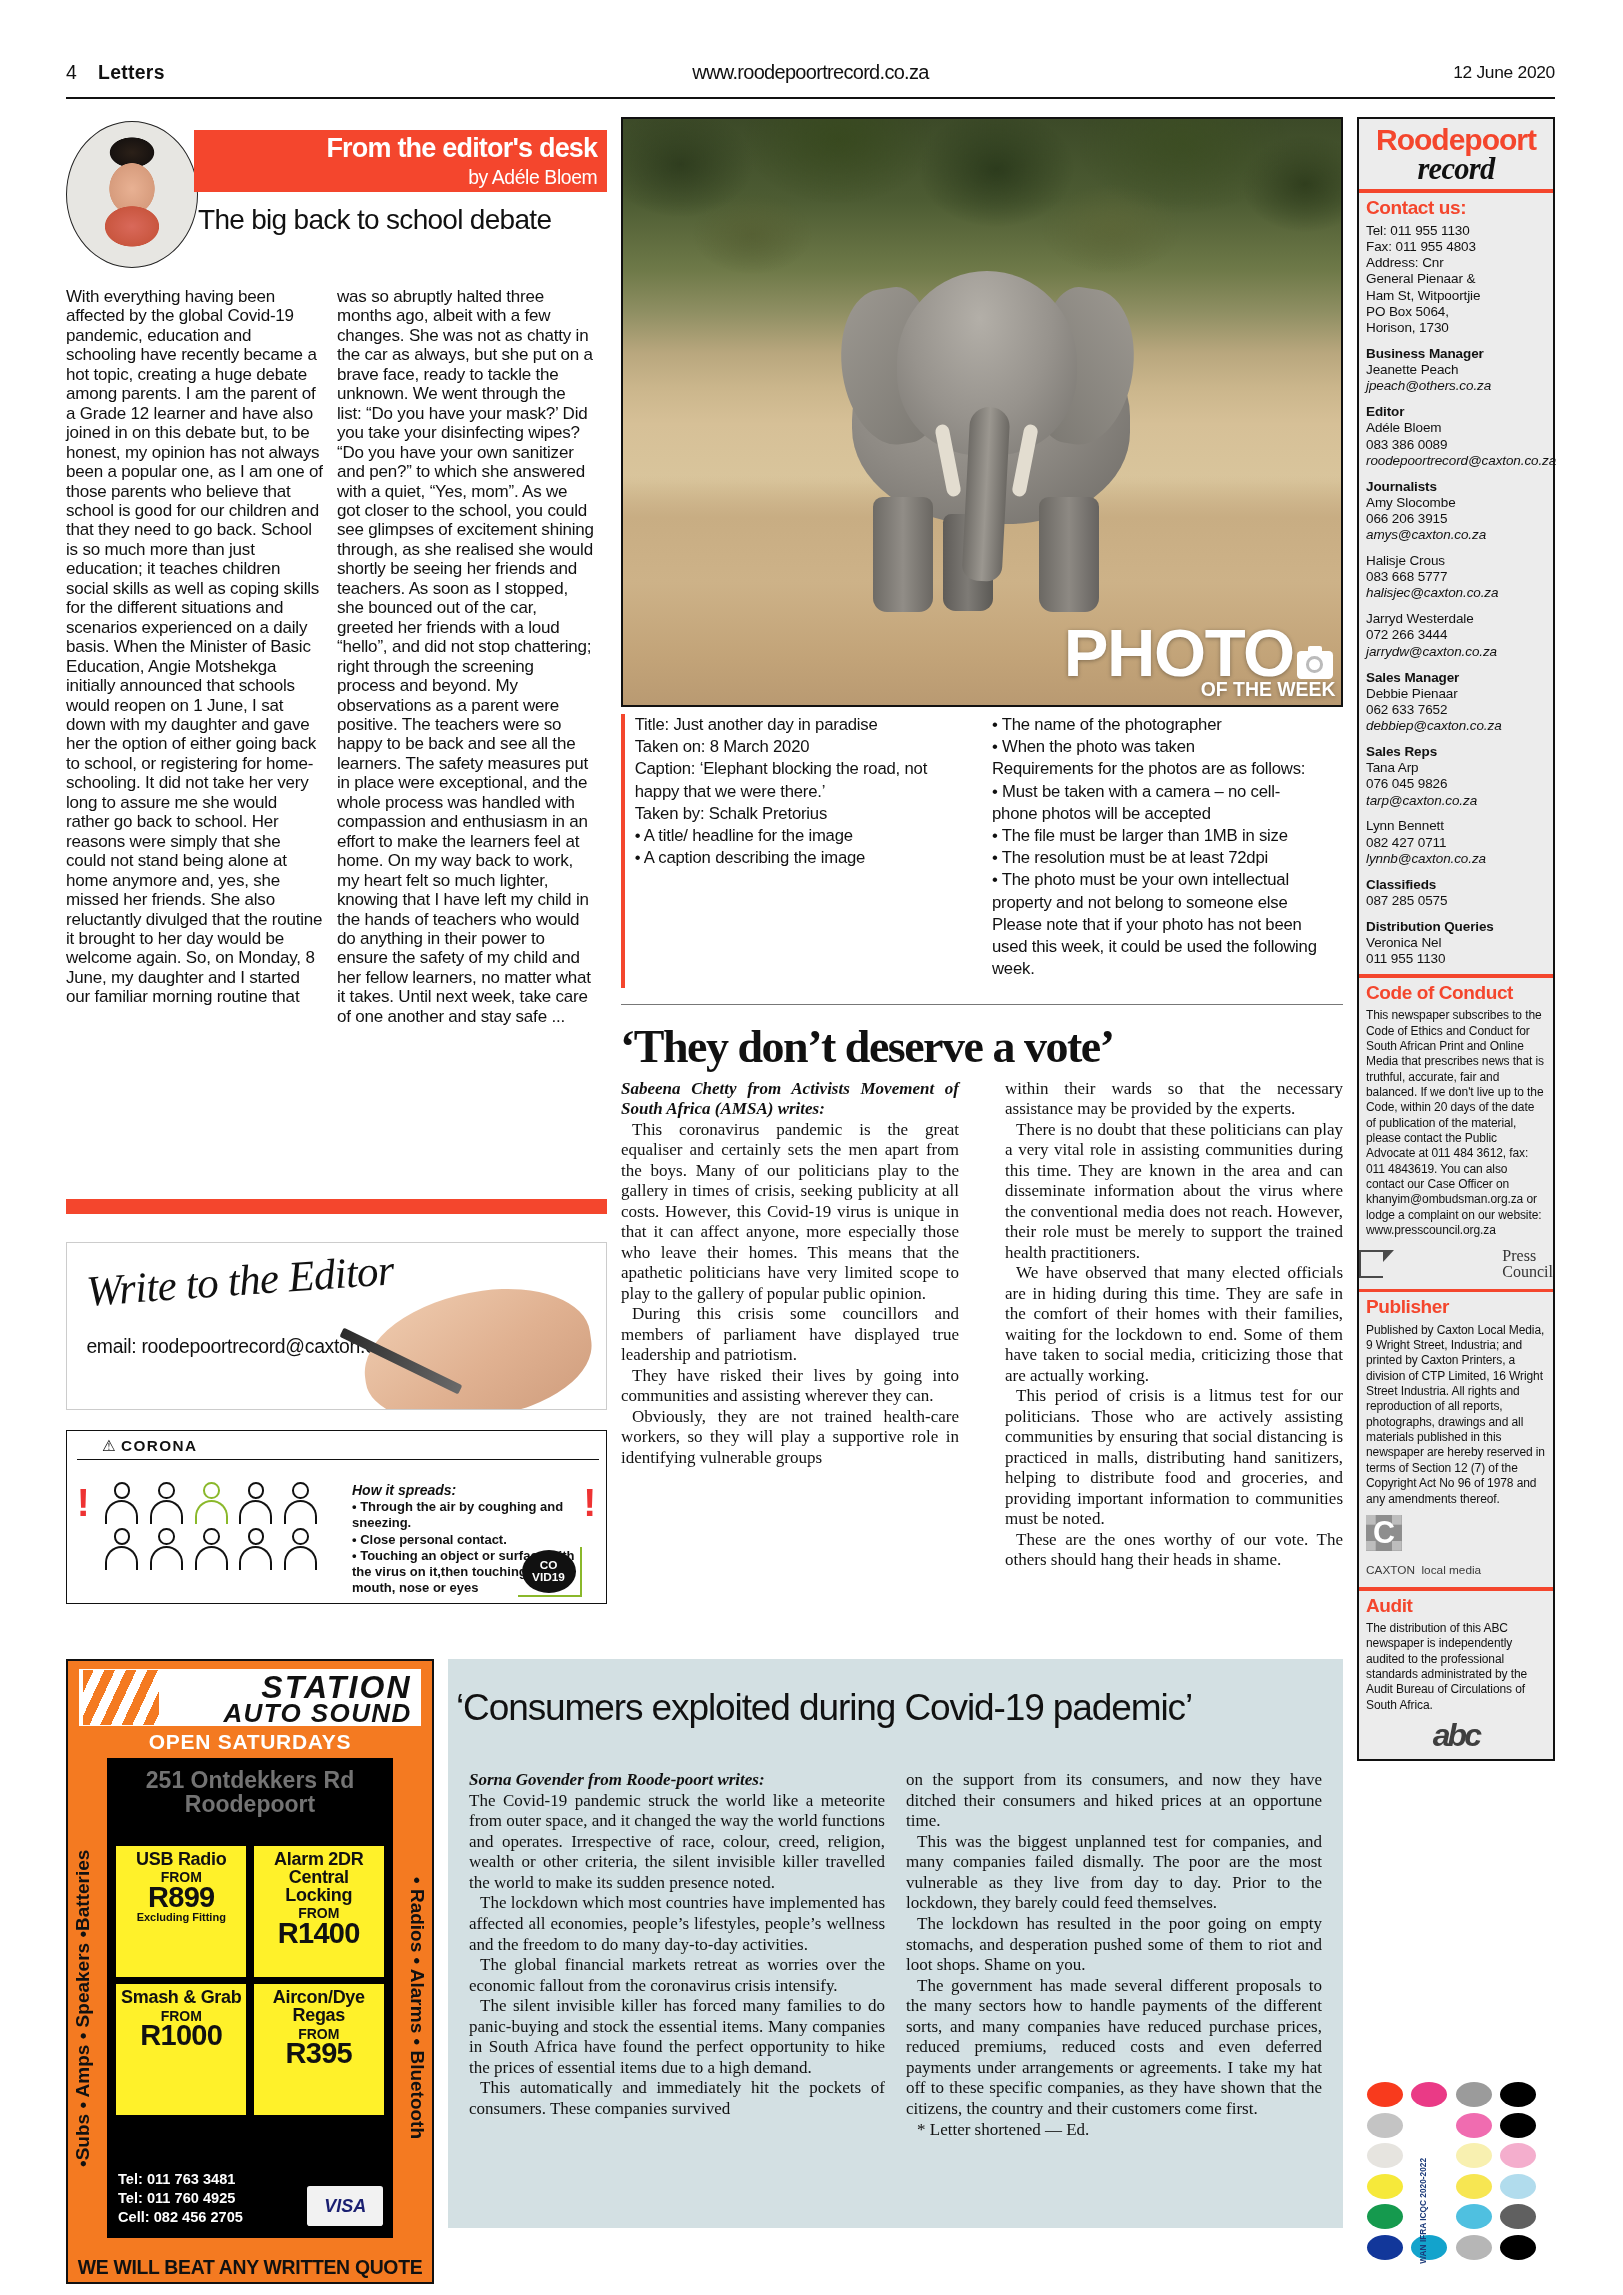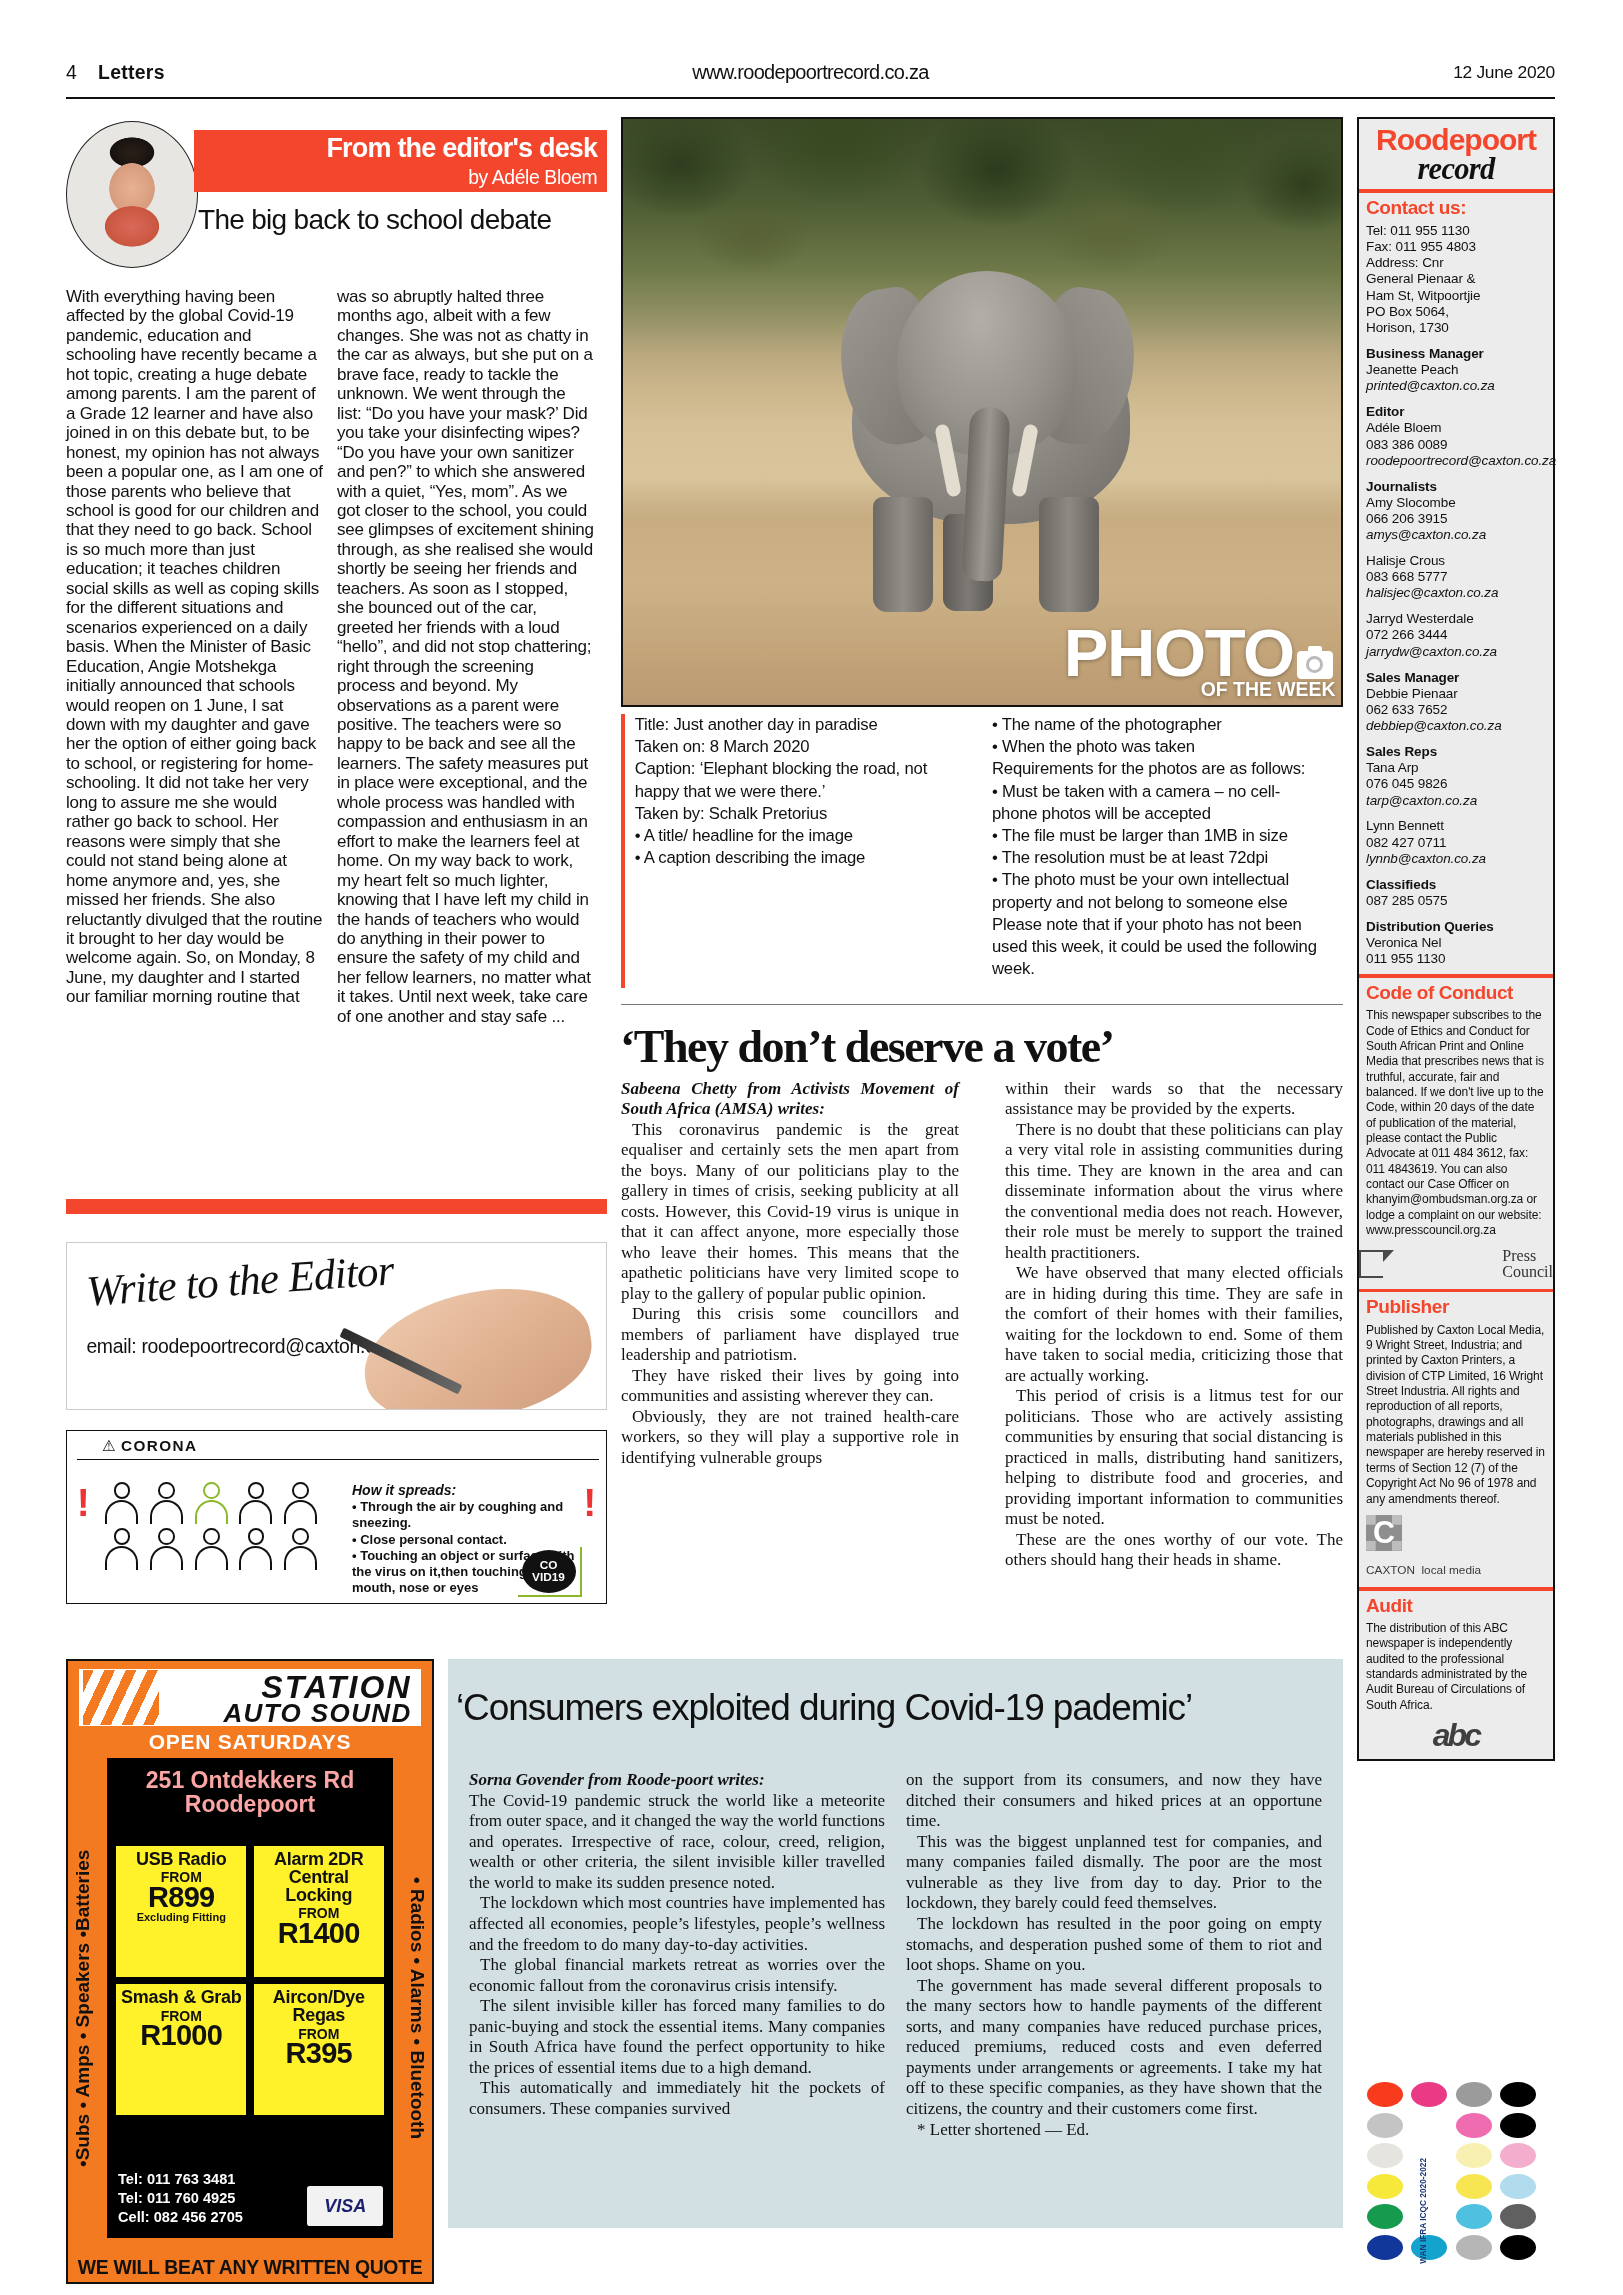--- a/index.html
+++ b/index.html
@@ -130,21 +130,21 @@
 
   
   #auto-ad { position:absolute; left:66px; top:1659px; width:368px; height:625px; border:2.1px solid #111; background:#f47a21; }
   #auto-ad .band-top { position:absolute; left:11px; top:8.3px; right:11px; height:57px; background:#fff; border:1.4px solid #fff; overflow:hidden;}
   #auto-ad .stripes { position:absolute; left:2.8px; top:0; width:76px; height:100%;
     background:repeating-linear-gradient(115deg,#f47a21 0 9.7px,#fff 9.7px 19.4px); }
   #auto-ad .logo1 { position:absolute; right:8.3px; top:-1.4px; font-size:32px; font-weight:bold; letter-spacing:2.1px; color:#111; font-style:italic;}
   #auto-ad .logo2 { position:absolute; right:8.3px; top:28px; font-size:26px; font-weight:bold; letter-spacing:1.4px; color:#111; font-style:italic;}
   #auto-ad .opensat { position:absolute; left:0; top:69px; width:100%; text-align:center; color:#fff; font-size:21px; font-weight:bold; letter-spacing:0.7px;}
   #auto-ad .blackbox { position:absolute; left:39px; top:97px; right:39px; bottom:44px; background:#000; }
-  #auto-ad .addr { color:#fca5a5; text-align:center; font-size:23px; font-weight:bold; line-height:1.06; padding:9.7px 4.2px 7px;}
+  #auto-ad .addr { color:#737373; text-align:center; font-size:23px; font-weight:bold; line-height:1.06; padding:9.7px 4.2px 7px;}
   #auto-ad .grid { position:absolute; left:8.3px; right:8.3px; top:87px; height:271px; display:grid; grid-template-columns:1fr 1fr; grid-template-rows:1fr 1fr; gap:5.6px;}
   #auto-ad .cell { background:#fff12a; border:1.4px solid #000; text-align:center; padding:4.2px 1.4px; line-height:1.0;}
   #auto-ad .cell .nm { font-size:18px; font-weight:bold; display:block; letter-spacing:-0.3px;}
   #auto-ad .cell .fr { font-size:14px; font-weight:bold; display:block; margin-top:2.1px;}
   #auto-ad .cell .pr { font-size:29px; font-weight:bold; display:block; letter-spacing:-0.7px; margin-top:-1.4px;}
   #auto-ad .cell .note { font-size:11px; font-weight:bold; display:block;}
   #auto-ad .tels { position:absolute; left:11px; bottom:11px; color:#fff; font-size:14.6px; font-weight:bold; line-height:1.3;}
   #auto-ad .visa { position:absolute; right:9.7px; bottom:12.5px; width:76px; height:40px; background:#f2f2f2; border-radius:2.8px; color:#1a1f71; font-size:18px; font-weight:bold; font-style:italic; text-align:center; line-height:40px;}
   #auto-ad .beat { position:absolute; left:0; bottom:2.8px; width:100%; text-align:center; font-size:19.4px; font-weight:bold; color:#111; letter-spacing:-0.3px;}
   #auto-ad .side { position:absolute; top:104px; width:30.5px; height:486px; color:#111; font-size:19px; font-weight:bold; writing-mode:vertical-rl; text-align:center;}
@@ -396,21 +396,21 @@
 Fax: 011 955 4803
 Address: Cnr
 General Pienaar &amp;
 Ham St, Witpoortjie
 PO Box 5064,
 Horison, 1730</div>
 
       <div class="blk">
         <div class="bold">Business Manager</div>
         <div>Jeanette Peach</div>
-        <div class="it">printed@caxton.co.za</div>
+        <div class="it">jpeach@others.co.za</div>
       </div>
       <div class="blk">
         <div class="bold">Editor</div>
         <div>Adéle Bloem</div>
         <div>083 386 0089</div>
         <div class="it">roodepoortrecord@caxton.co.za</div>
       </div>
       <div class="blk">
         <div class="bold">Journalists</div>
         <div>Amy Slocombe</div>

